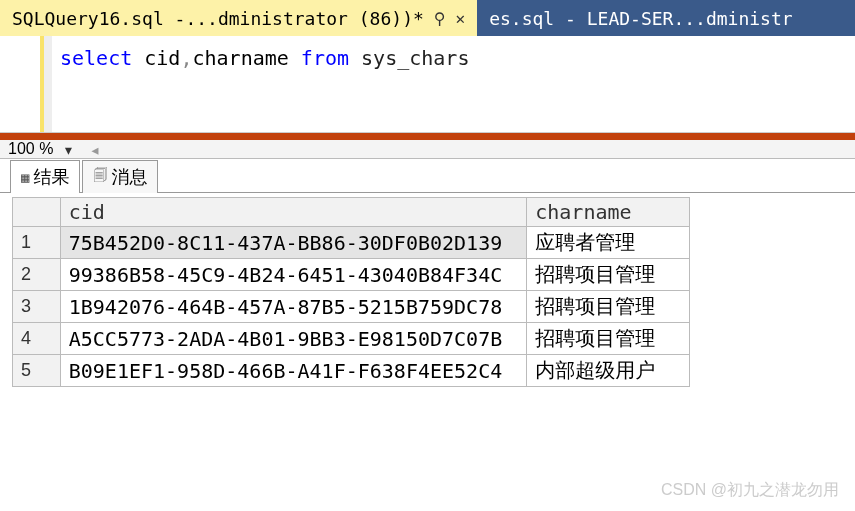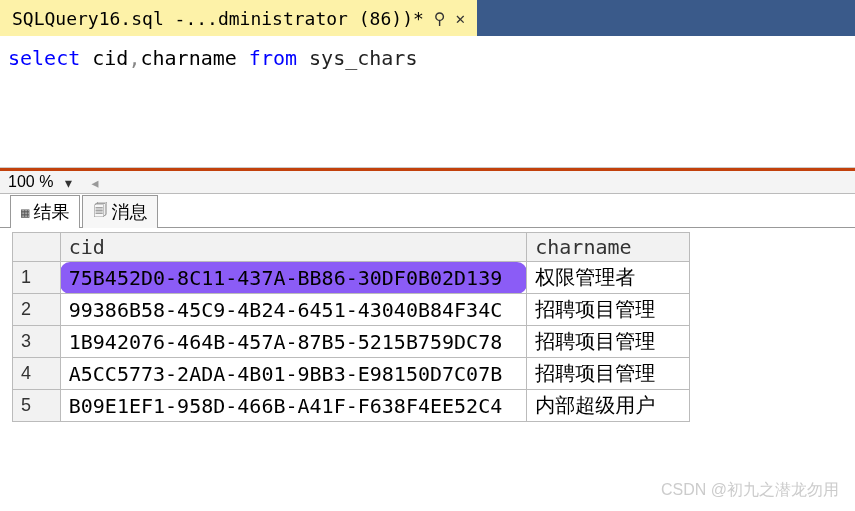--- a/index.html
+++ b/index.html
@@ -2,54 +2,57 @@
 <html><head>
 <meta charset="utf-8">
 <style>
   * { box-sizing: border-box; margin: 0; padding: 0; }
   body { width: 855px; height: 511px; font-family: Consolas, "Microsoft YaHei", monospace; font-size: 18px; background: #fff; overflow: hidden; position: relative; }
   .tabs { display: flex; height: 36px; background: #3a5a8a; }
   .tab { display: flex; align-items: center; padding: 0 12px; height: 100%; white-space: nowrap; cursor: pointer; }
   .tab.active { background: #fdf2a8; color: #000; }
   .tab.inactive { background: #3a5a8a; color: #fff; }
   .tab-close, .tab-pin { margin-left: 10px; color: #333; font-size: 16px; }
-  .editor { display: flex; height: 132px; border-bottom: 1px solid #ccc; flex-direction: column; }
+  .editor { display: flex; height: 97px; border-bottom: 1px solid #ccc; }
   .gutter { width: 44px; background: #fff; border-right: 4px solid #f9e36a; }
   .gutter-usable { width: 8px; background: #eee; }
   .code { padding: 10px 8px; font-size: 20px; white-space: pre; }
   .kw { color: #0000ff; }
   .ident { color: #000; }
   .plain { color: #222; }
   .op { color: #888; }
-  .zoom-bar { display: flex; align-items: center; height: 26px; border-top: 3px solid #c2410c; border-bottom: 1px solid #bbb; background: #f4f4f4; }
+  .zoom-bar { display: flex; align-items: center; height: 26px; border-top: 7px solid #c2410c; border-bottom: 1px solid #bbb; background: #f4f4f4; }
   .zoom { padding: 0 6px 0 8px; font-size: 16px; font-family: Arial, sans-serif; }
   .zoom-dd { width: 18px; text-align: center; color: #333; }
   .zoom-sep { width: 8px; }
   .scroll-left { color: #999; padding: 0 4px; }
   .result-tabs { display: flex; align-items: flex-end; height: 34px; padding-left: 10px; border-bottom: 1px solid #999; background: #fff; }
   .rtab { display: flex; align-items: center; gap: 4px; padding: 4px 10px; border: 1px solid #999; border-bottom: none; background: #f7f7f7; font-size: 18px; margin-right: 2px; cursor: pointer; position: relative; top: 1px; }
   .rtab.active { background: #fff; }
   .rtab-icon { font-size: 14px; color: #555; }
   .grid { border-collapse: collapse; margin: 4px 0 0 12px; font-size: 20px; width: 678px; }
   .grid th, .grid td { border: 1px solid #bbb; padding: 2px 8px; text-align: left; font-weight: normal; vertical-align: middle; }
   .grid thead th { background: #f2f2f2; color: #333; font-family: Consolas, monospace; }
   .grid tbody th { background: #f2f2f2; width: 44px; text-align: left; color: #333; font-family: Arial, sans-serif; font-size: 18px; }
   .grid .col-cid { width: 430px; font-family: Consolas, monospace; }
   .grid .col-name { width: 150px; }
-  .cell-sel { background: #8b5cf6; border-radius: 10px; }
+  .cell-sel { background: #e5e5e5; }
   .watermark { position: absolute; right: 16px; bottom: 10px; color: #ccc; font-size: 16px; font-family: "Microsoft YaHei", sans-serif; text-align: center; }
 </style>
 </head>
 <body>
 
 <div class="tabs">
   <div class="tab active">
     <span>SQLQuery16.sql -...dministrator (86))*</span>
     <span class="tab-pin">⚲</span>
     <span class="tab-close">✕</span>
+  </div>
+  <div class="tab inactive">
+    <span>es.sql - LEAD-SER...dministr</span>
   </div>
 </div>
 
 <div class="editor">
   <div class="gutter"></div>
   <div class="gutter-usable"></div>
   <div class="code"><span class="kw">select</span><span class="ident"> cid</span><span class="op">,</span><span class="ident">charname </span><span class="kw">from</span><span class="plain"> sys_chars</span></div>
 </div>
 
 <div class="zoom-bar">
@@ -75,21 +78,21 @@
     <tr>
       <th></th>
       <th class="col-cid">cid</th>
       <th class="col-name">charname</th>
     </tr>
   </thead>
   <tbody>
     <tr>
       <th>1</th>
       <td class="col-cid cell-sel">75B452D0-8C11-437A-BB86-30DF0B02D139</td>
-      <td class="col-name">权限管理者</td>
+      <td class="col-name">应聘者管理</td>
     </tr>
     <tr>
       <th>2</th>
       <td class="col-cid">99386B58-45C9-4B24-6451-43040B84F34C</td>
       <td class="col-name">招聘项目管理</td>
     </tr>
     <tr>
       <th>3</th>
       <td class="col-cid">1B942076-464B-457A-87B5-5215B759DC78</td>
       <td class="col-name">招聘项目管理</td>

